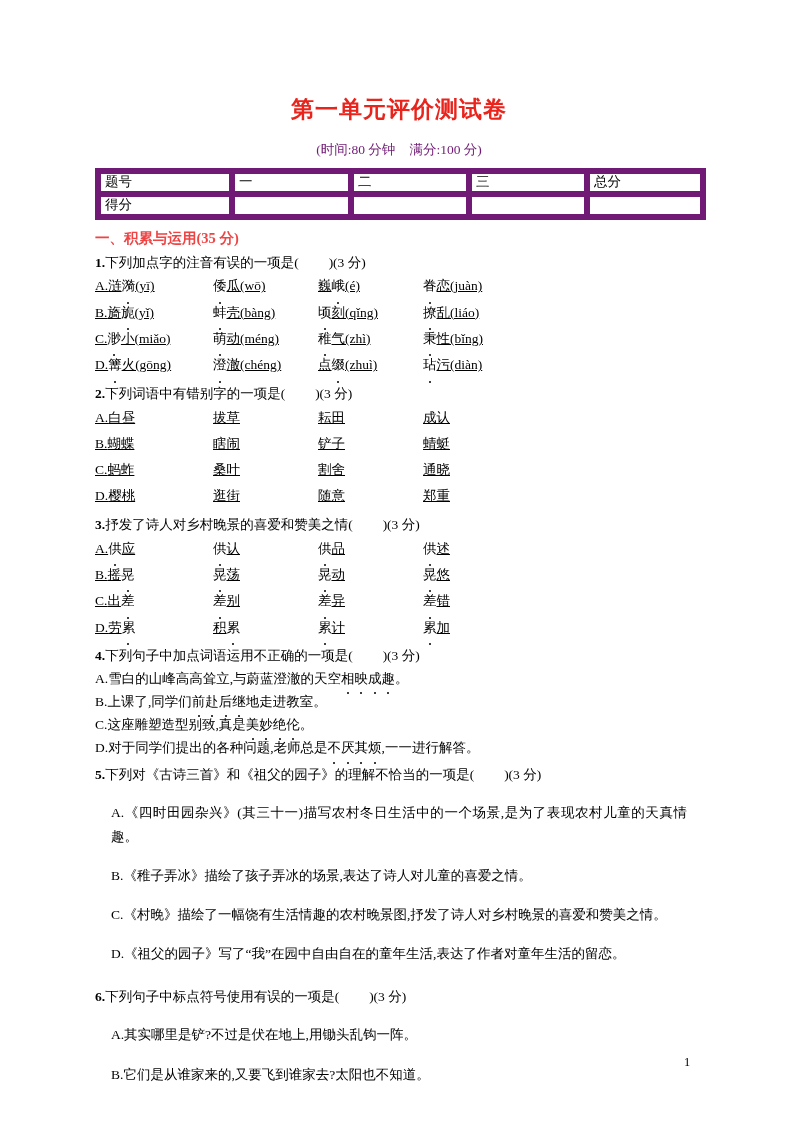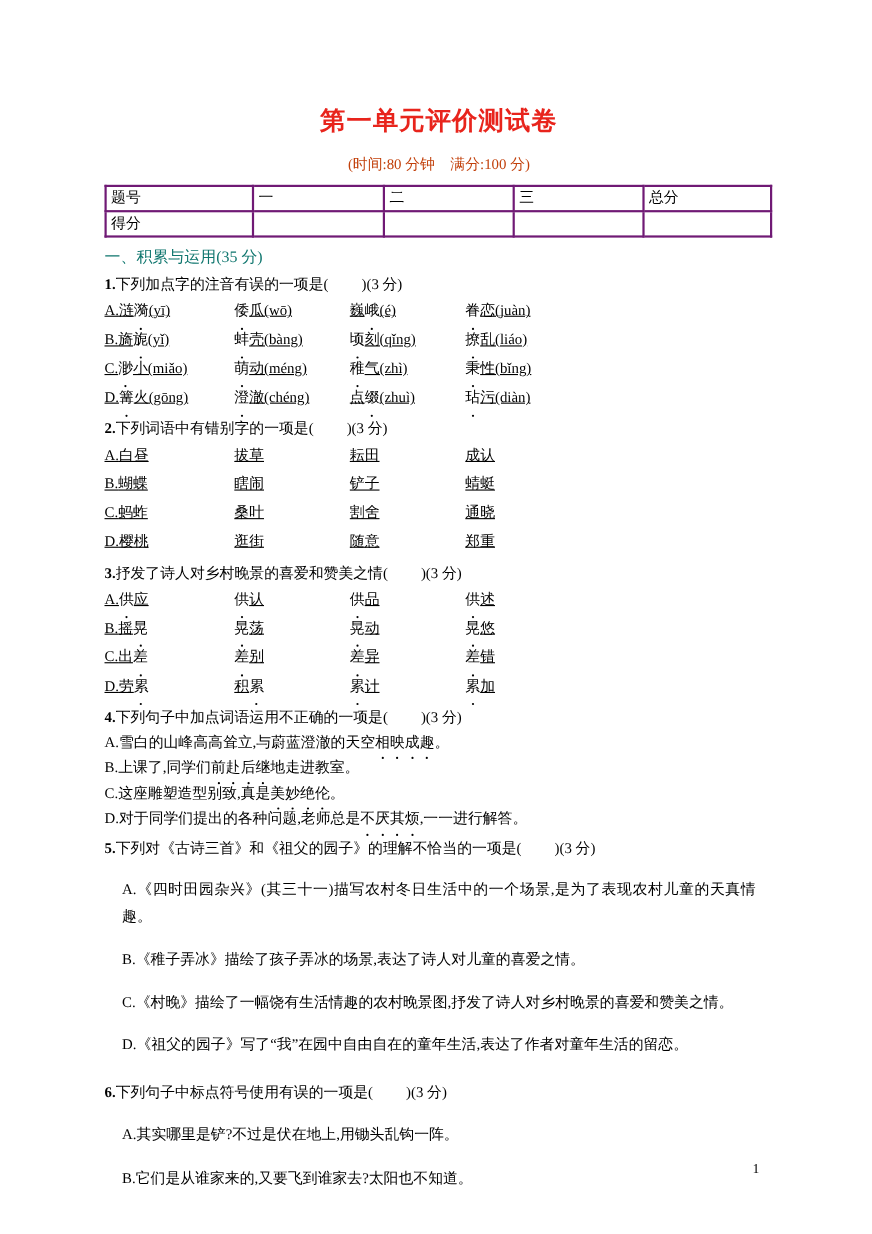--- a/index.html
+++ b/index.html
@@ -35,53 +35,53 @@
     text-align: center;
     color: #e8241c;
     font-weight: bold;
     font-size: 23px;
     letter-spacing: 1px;
     line-height: 1.2;
     margin: 0 0 18px 0;
   }
   .doc-subtitle {
     text-align: center;
-    color: #c2410c;
+    color: #701a75;
     font-size: 13.5px;
     margin: 16px 0 10px 0;
     line-height: 1.2;
   }
   .doc-subtitle .gap { display: inline-block; width: 14px; }
 
   
   .score-table {
     border-collapse: collapse;
     width: 605px;
     table-layout: fixed;
     border: 2.5px solid #000;
     margin-bottom: 8px;
   }
   .score-table td {
-    border: 2px solid #701a75;
+    border: 6px solid #701a75;
     height: 23px;
     font-size: 13.5px;
     padding: 0 0 0 4px;
     vertical-align: middle;
     line-height: 1.1;
   }
   .score-table col.c1 { width: 134px; }
   .score-table col.c2 { width: 119px; }
   .score-table col.c3 { width: 118px; }
   .score-table col.c4 { width: 118px; }
   .score-table col.c5 { width: 116px; }
 
   
   .section-head {
-    color: #0f766e;
-    font-weight: normal;
+    color: #ef4444;
+    font-weight: bold;
     font-size: 14.5px;
     margin: 6px 0 2px 0;
     line-height: 1.5;
   }
 
   
   .q-stem {
     font-size: 13.5px;
     line-height: 1.62;
     margin: 0;

